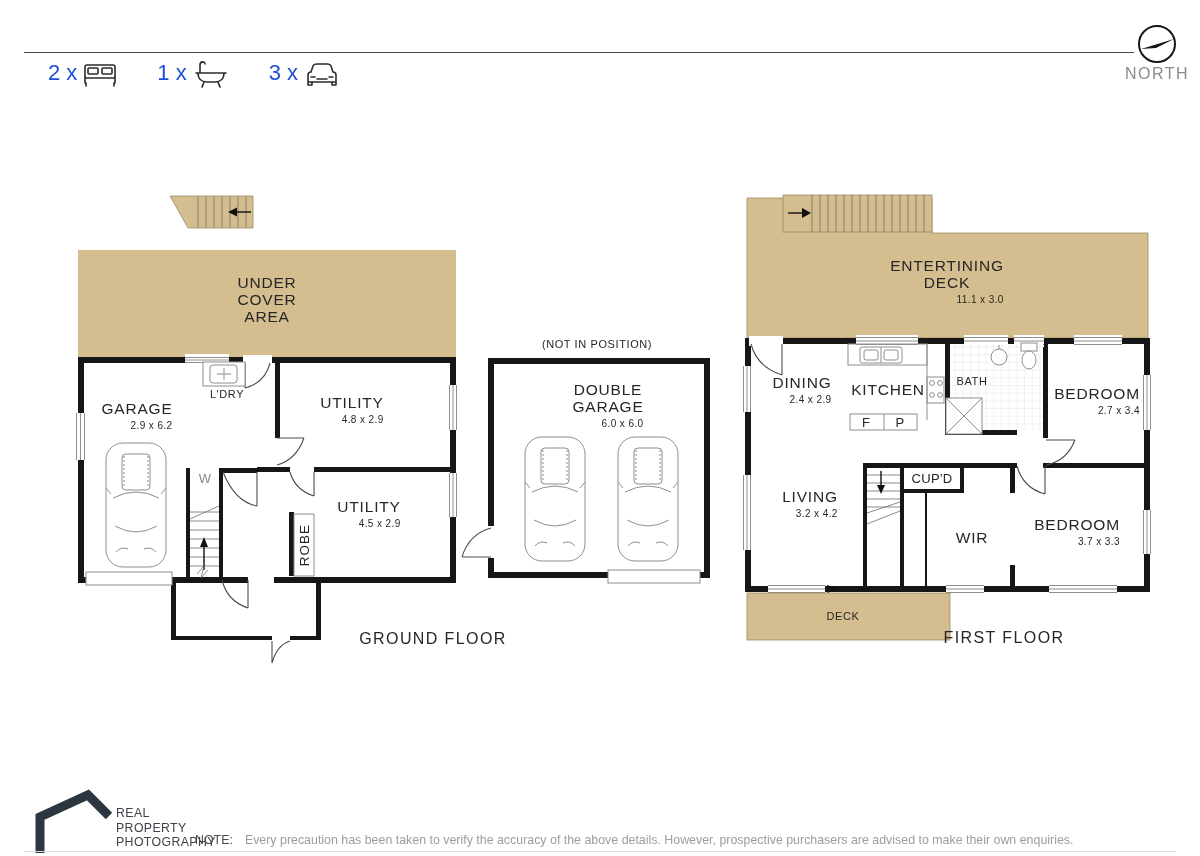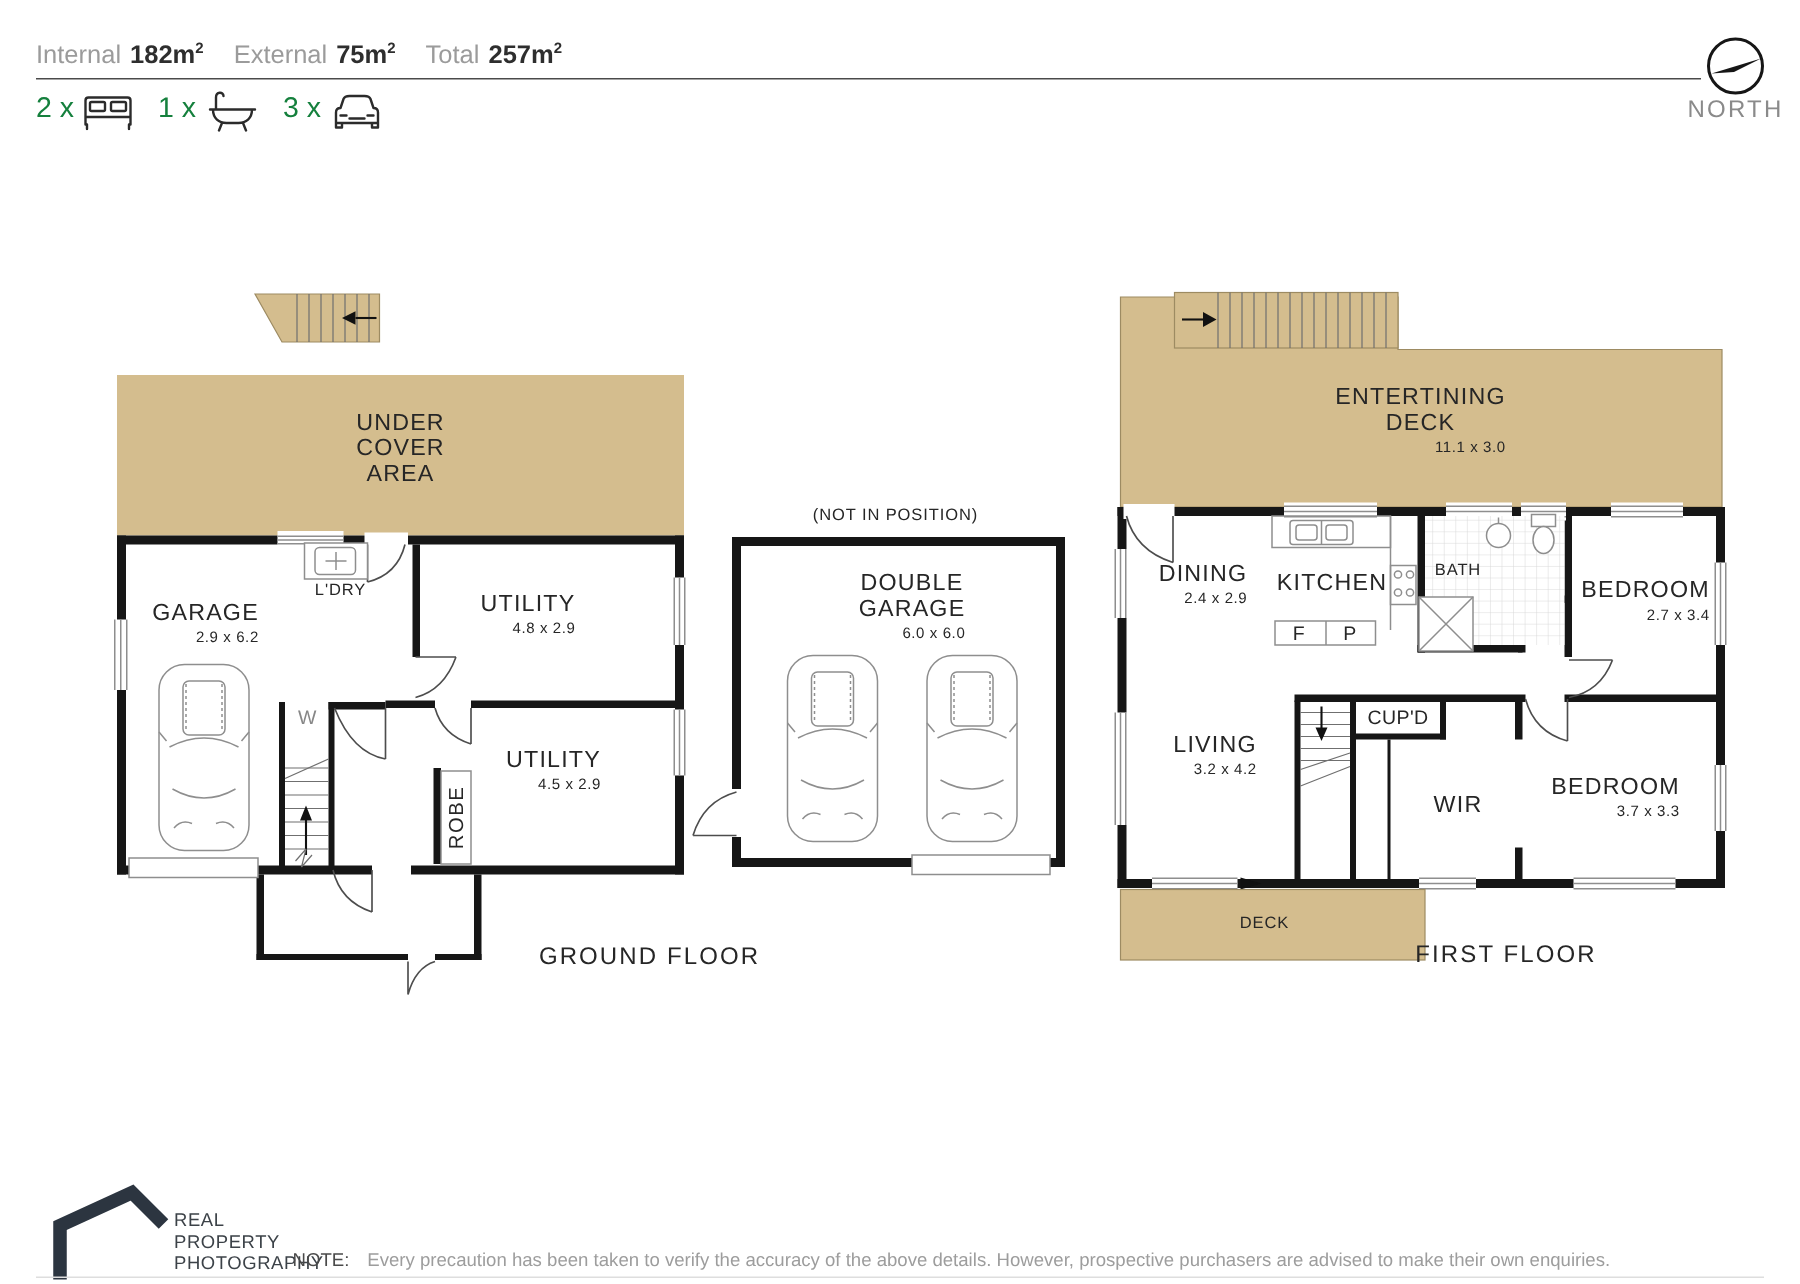--- a/index.html
+++ b/index.html
@@ -31,21 +31,21 @@
   .floor-lbl{font-size:16px;letter-spacing:1.4px;}
   .gray{color:#878787;}
 
   
   .stats{position:absolute;left:24px;top:27px;display:flex;gap:20px;font-size:17px;}
   .stats .sl{color:#9b9b9b;margin-right:6px;}
   .stats .sv{color:#2e2e2e;font-weight:700;}
   .stats sup{font-size:10px;}
   .rule{position:absolute;left:24px;top:52px;width:1110px;height:1px;background:#4a4a4a;}
   .counts{position:absolute;left:24px;top:58px;display:flex;align-items:center;gap:16px;}
-  .counts .qty{font-size:19px;color:#15803d;margin-right:6px;}
+  .counts .qty{font-size:22px;color:#1d4ed8;margin-right:6px;margin-left:24px;}
   .citem{display:flex;align-items:center;}
   .title{position:absolute;right:72px;top:12px;font-size:33px;white-space:nowrap;}
   .title .lt{font-weight:300;color:#3f3f3f;}
   .title .bd{font-weight:700;color:#0d0d0d;}
   .north-lbl{position:absolute;left:1157px;top:74px;transform:translate(-50%,-50%);
              font-size:16px;letter-spacing:1.5px;color:#8a8a8a;}
 
   
   .logo-text{position:absolute;left:116px;top:806px;font-size:12.3px;line-height:14.6px;
              letter-spacing:.4px;color:#3c4248;}
@@ -257,25 +257,20 @@
     <rect class="tanln" x="747" y="593" width="203" height="47"></rect>
 
     <g>
       <circle cx="1157" cy="44" r="18" fill="none" stroke="#161616" stroke-width="2"></circle>
       <polygon fill="#161616" points="1141,49 1174,39 1156,48"></polygon>
     </g>
 
     <polyline points="40,853 40,817 88,795 109,816" fill="none" stroke="var(--logo,#2c3540)" stroke-width="9"></polyline>
   </svg>
 
-  <div class="stats">
-    <span><span class="sl">Internal</span><span class="sv"><span>182m</span><sup>2</sup></span></span>
-    <span><span class="sl">External</span><span class="sv"><span>75m</span><sup>2</sup></span></span>
-    <span><span class="sl">Total</span><span class="sv"><span>257m</span><sup>2</sup></span></span>
-  </div>
   <div class="rule"></div>
 
   <div class="counts">
     <span class="citem">
       <span class="qty">2 x</span>
       <svg width="34" height="28" viewBox="0 0 34 28">
         <path class="ico" d="M2,24 V8 Q2,6 4,6 H30 Q32,6 32,8 V24 M2,19 H32 M3,24 v3 M31,24 v3"></path>
         <rect class="ico" x="5" y="9" width="10" height="6" rx="1"></rect>
         <rect class="ico" x="19" y="9" width="10" height="6" rx="1"></rect>
       </svg>

